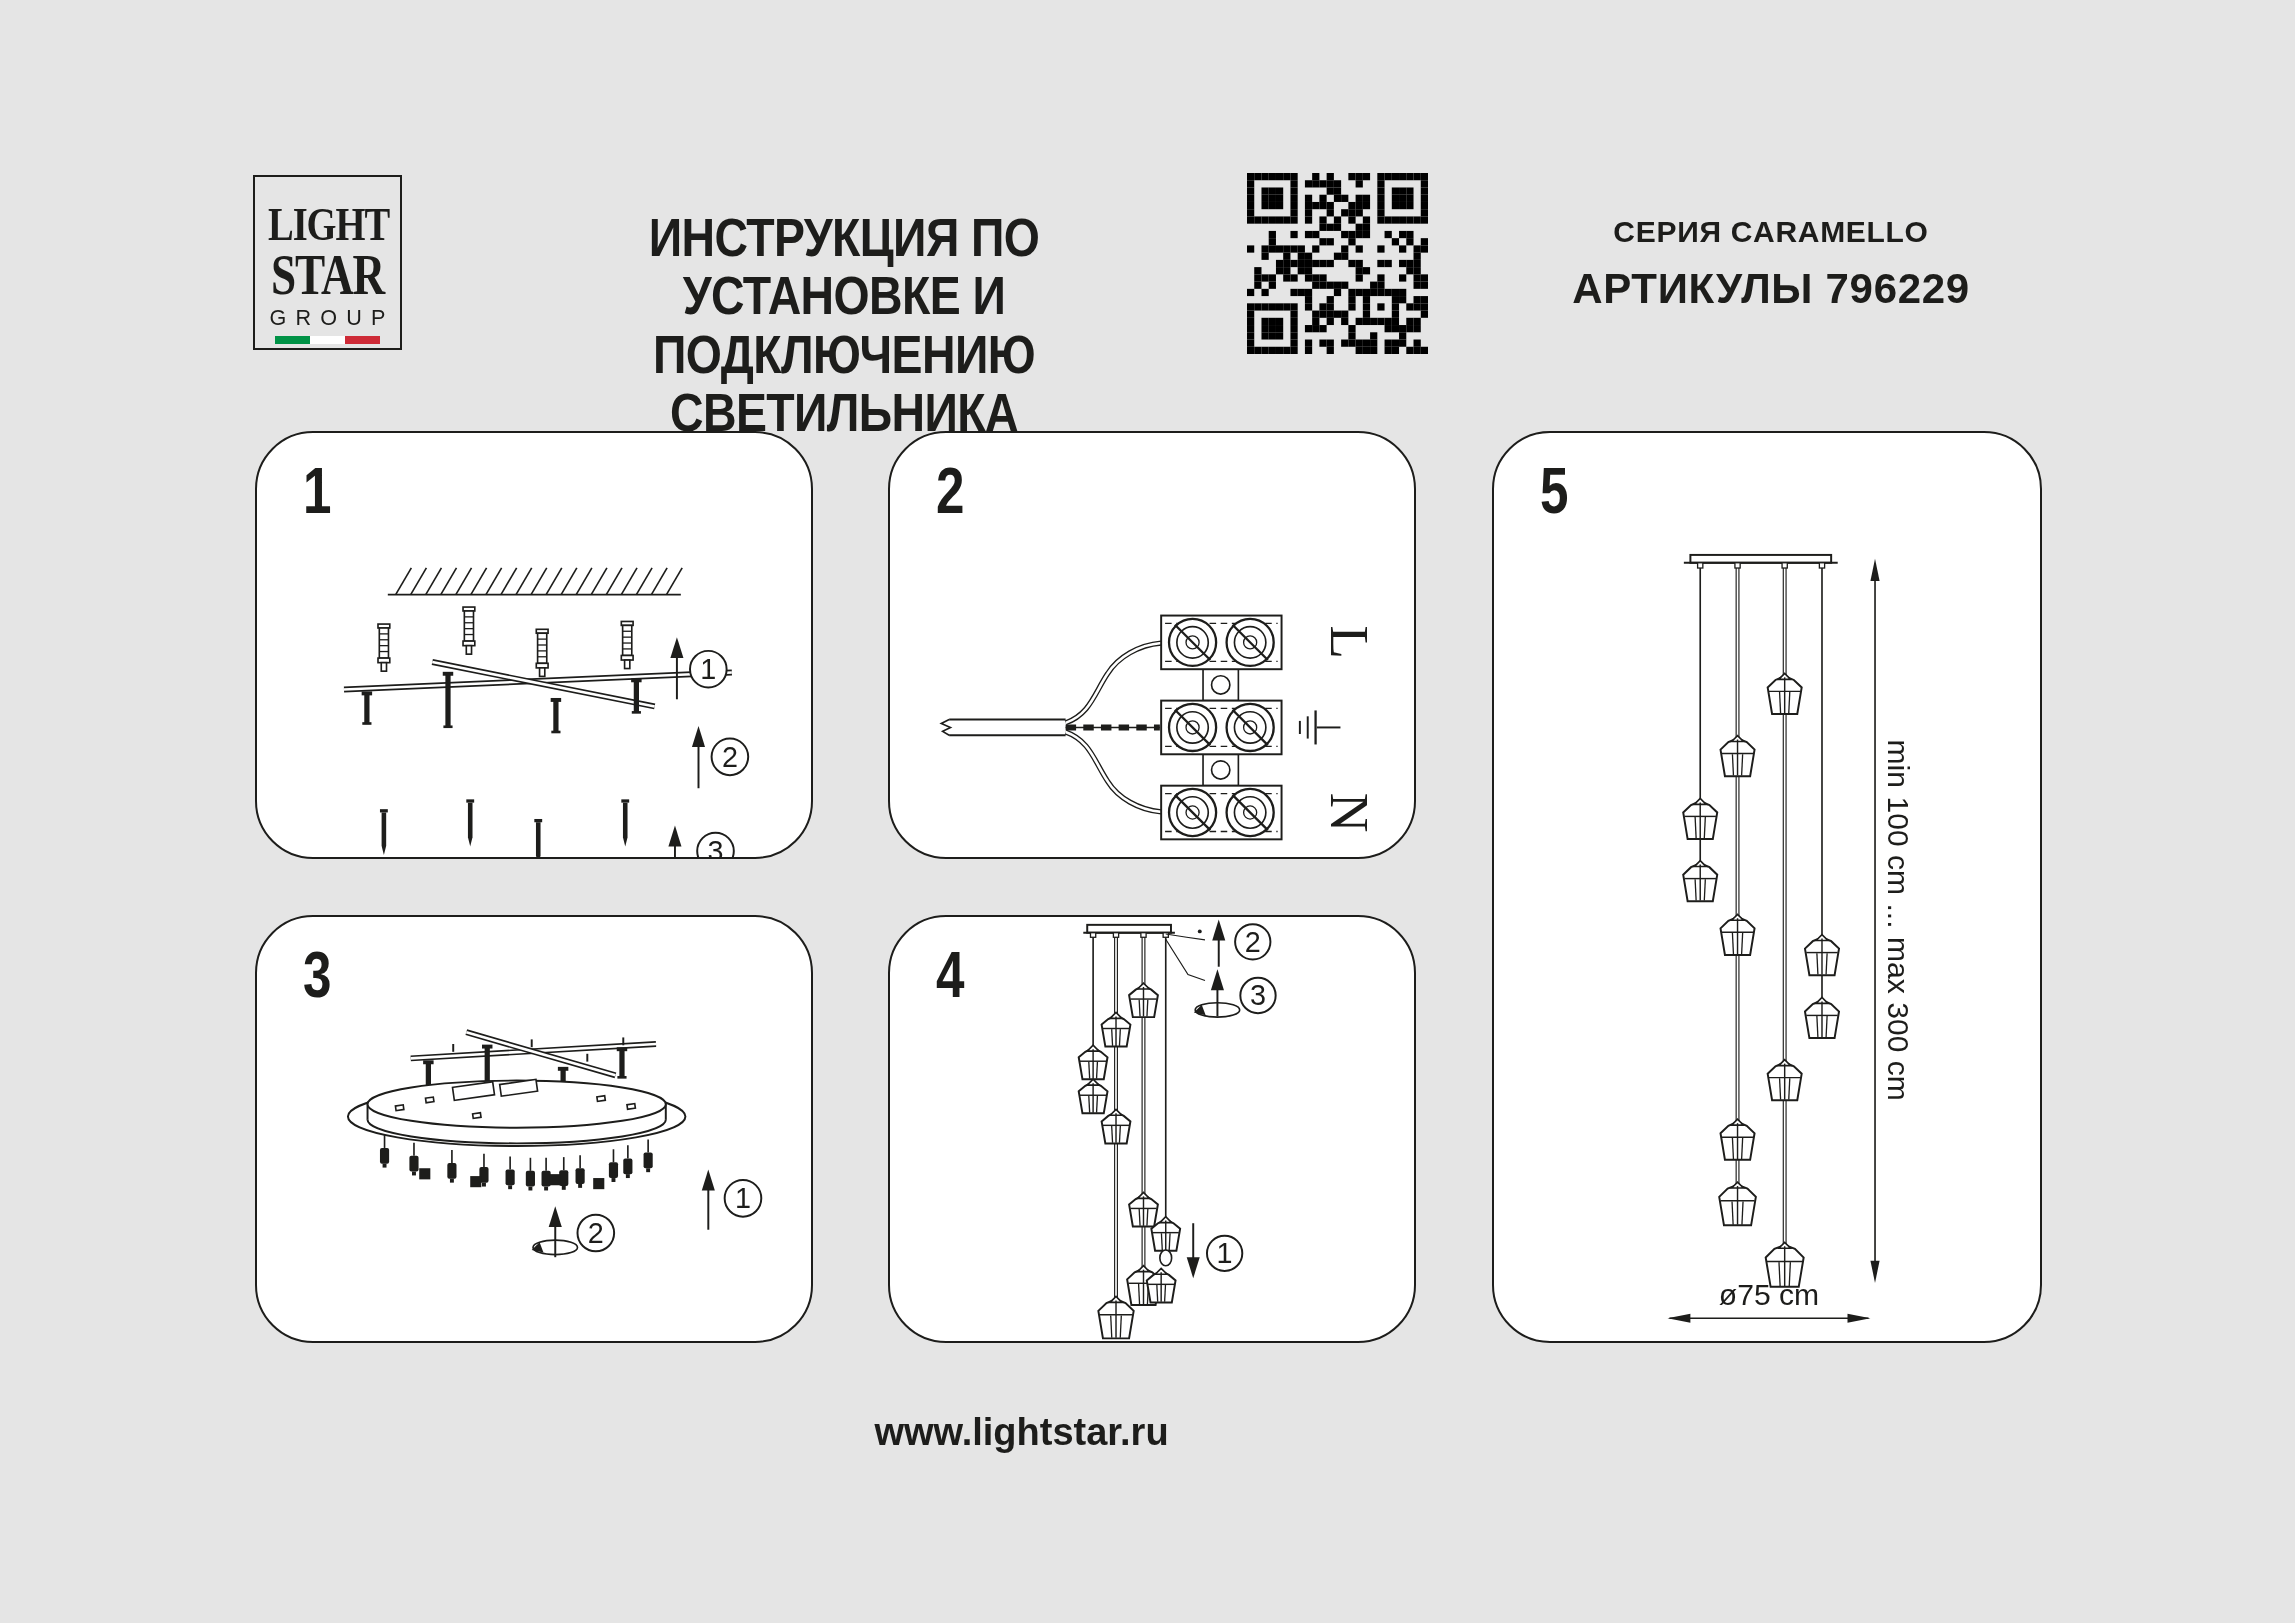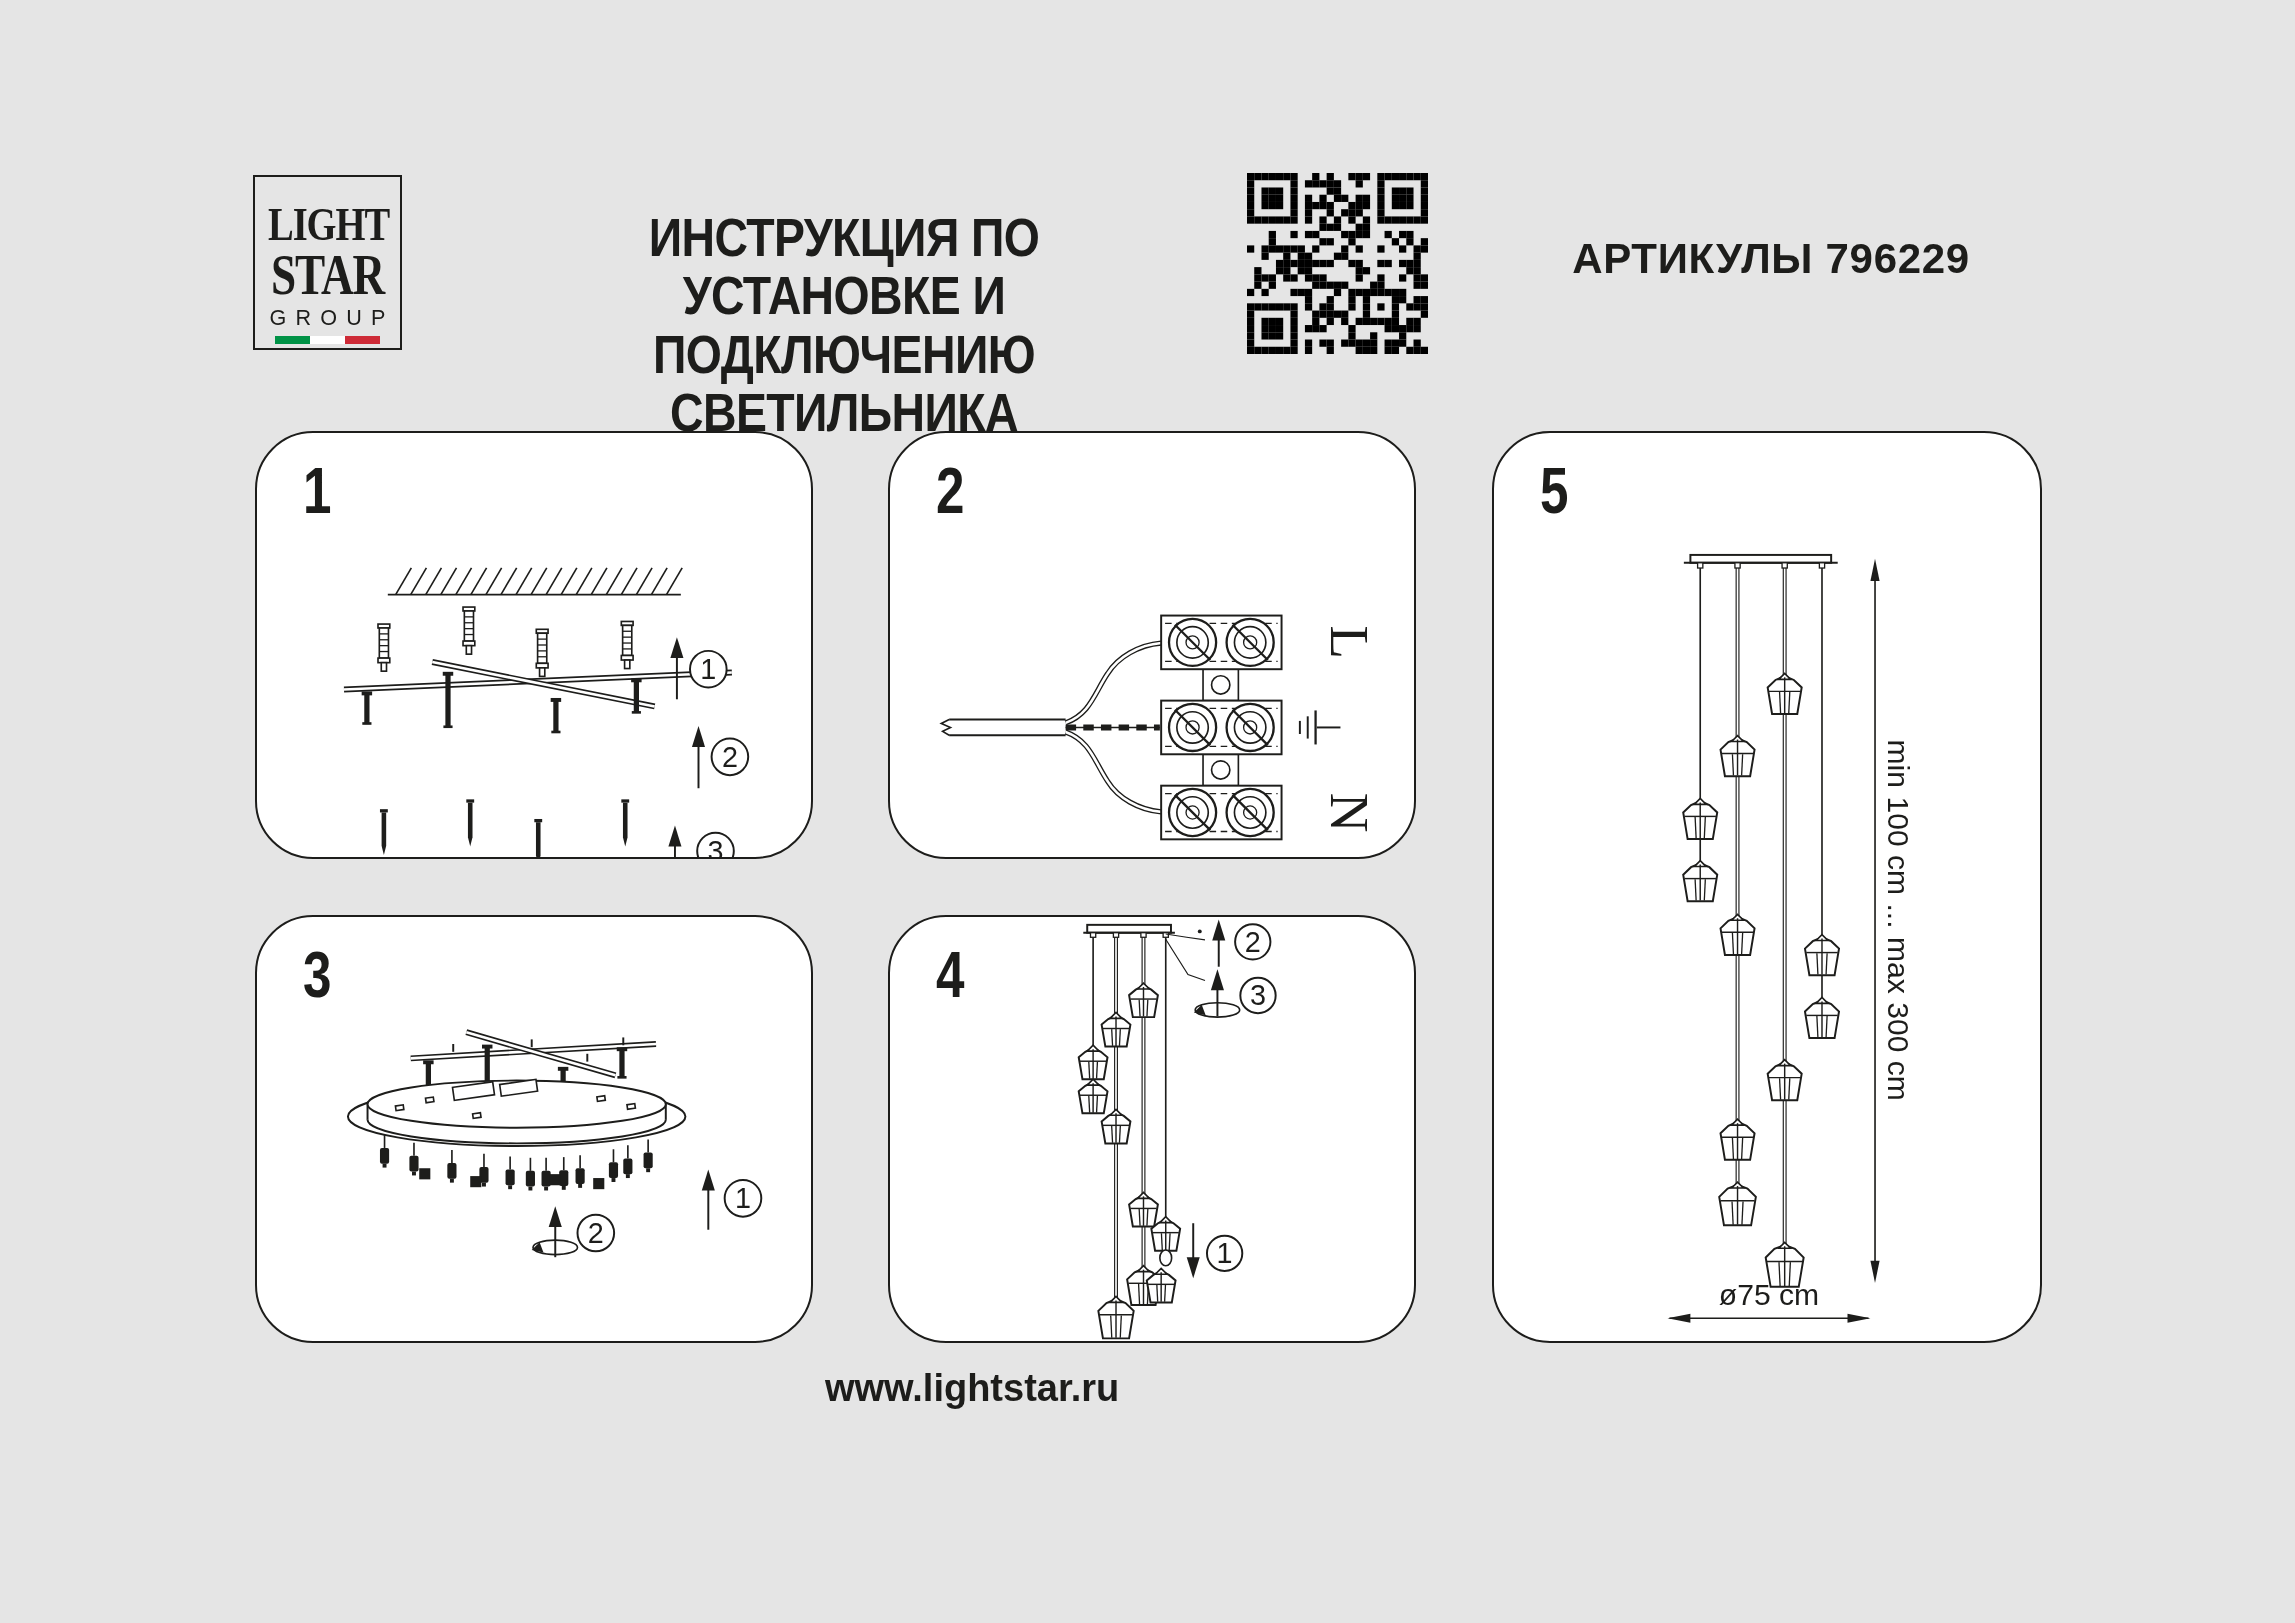--- a/index.html
+++ b/index.html
@@ -39,21 +39,21 @@
                 transform:scaleX(.8);transform-origin:left top;}
   svg.draw{position:absolute;left:0;top:0;}
   svg.draw .num-marker circle{fill:#fff;stroke:#1d1d1b;stroke-width:3px;}
   svg.draw .num-marker text{font:400 44px "Liberation Sans",sans-serif;
                             fill:#1d1d1b;text-anchor:middle;}
   svg.draw text.serif-label{font:400 84px "Liberation Serif",serif;
                             fill:#1d1d1b;text-anchor:middle;}
   svg.draw text.dim-label{font:400 46px "Liberation Sans",sans-serif;
                           fill:#1d1d1b;text-anchor:middle;}
 
-  .website{position:absolute;left:825px;top:1369px;width:393px;
+  .website{position:absolute;left:825px;top:1413px;width:393px;text-align:center;
            font:700 38px/1 "Liberation Sans",sans-serif;}
 </style>
 </head>
 <body>
 
 <div class="sheet">
 
   <div class="logo-box">
     <div class="logo-light">LIGHT</div>
     <div class="logo-star">STAR</div>
@@ -379,20 +379,21 @@
       <rect x="176" y="264" width="11" height="11" fill="#000"></rect>
       <rect x="187" y="264" width="11" height="11" fill="#000"></rect>
       <rect x="209" y="264" width="11" height="11" fill="#000"></rect>
       <rect x="220" y="264" width="11" height="11" fill="#000"></rect>
       <rect x="242" y="264" width="11" height="11" fill="#000"></rect>
       <rect x="253" y="264" width="11" height="11" fill="#000"></rect>
       <rect x="264" y="264" width="11" height="11" fill="#000"></rect>
     </svg>
 
   <div class="series-block">
+    <div class="series-line1">СЕРИЯ CARAMELLO</div>
     <div class="series-line2">АРТИКУЛЫ 796229</div>
   </div>
 
   <div class="panel" style="left:255px;top:431px;width:558px;height:428px;">
     <span class="panel-number">1</span>
     <svg class="draw" width="554" height="424" viewBox="0 0 847 648">
       <g id="p1-art">
           <line x1="200" y1="247" x2="648" y2="247" stroke="#1d1d1b" stroke-width="3"></line>
           <line x1="212" y1="247" x2="236" y2="206" stroke="#1d1d1b" stroke-width="2.5"></line>
           <line x1="235" y1="247" x2="259" y2="206" stroke="#1d1d1b" stroke-width="2.5"></line>

